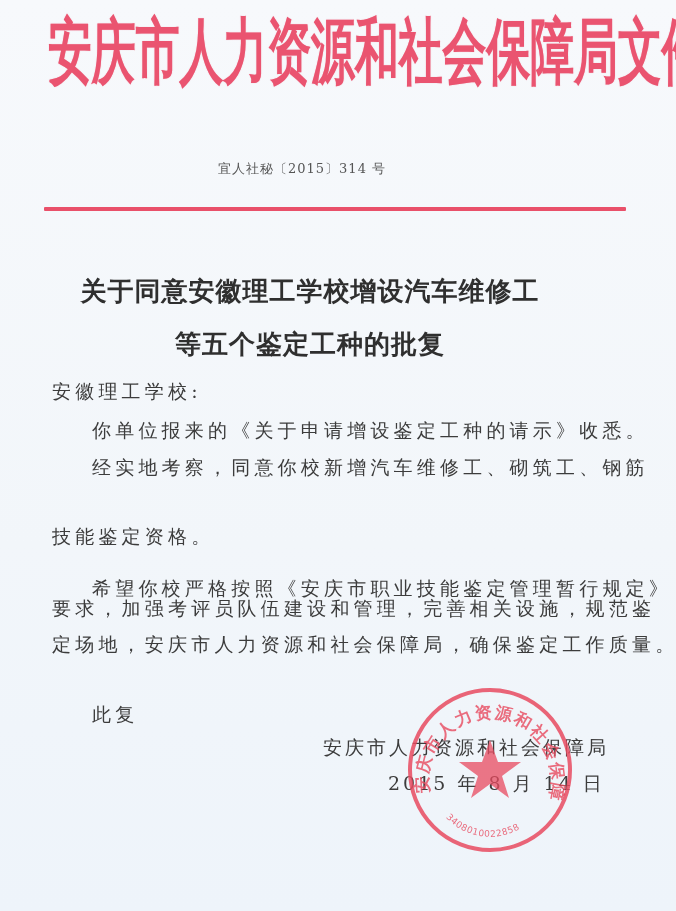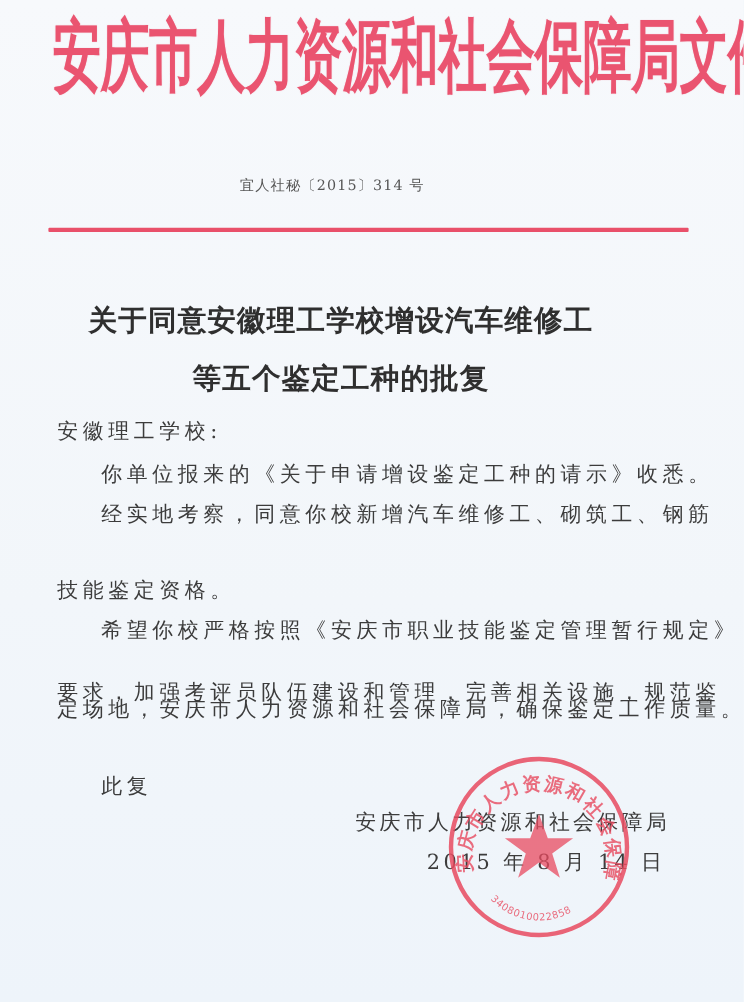--- a/index.html
+++ b/index.html
@@ -70,22 +70,22 @@
   <div class="rule"></div>
 
   <div class="title l1">关于同意安徽理工学校增设汽车维修工</div>
   <div class="title l2">等五个鉴定工种的批复</div>
 
   <div class="line" style="left:52px; top:379px;">安徽理工学校:</div>
 
   <div class="line" style="left:92px; top:418px;">你单位报来的《关于申请增设鉴定工种的请示》收悉。</div>
   <div class="line" style="left:92px; top:455px;">经实地考察，同意你校新增汽车维修工、砌筑工、钢筋</div>
   <div class="line" style="left:52px; top:524px;">技能鉴定资格。</div>
-  <div class="line" style="left:92px; top:560px;">希望你校严格按照《安庆市职业技能鉴定管理暂行规定》</div>
-  <div class="line" style="left:52px; top:596px;margin-top:20px;">要求，加强考评员队伍建设和管理，完善相关设施，规范鉴</div>
+  <div class="line" style="left:92px; top:576px;">希望你校严格按照《安庆市职业技能鉴定管理暂行规定》</div>
+  <div class="line" style="left:52px; top:596px;">要求，加强考评员队伍建设和管理，完善相关设施，规范鉴</div>
   <div class="line" style="left:52px; top:632px;">定场地，安庆市人力资源和社会保障局，确保鉴定工作质量。</div>
 
   <div class="line" style="left:92px; top:702px;">此复</div>
 
   <div class="line" style="left:323px; top:735px; letter-spacing:3px;">安庆市人力资源和社会保障局</div>
   <div class="line" style="left:388px; top:771px; letter-spacing:3px;">2015 年 8 月 14 日</div>
 
   <svg class="seal" viewBox="0 0 176 176">
     <defs>
       <path id="sealArc" d="M 30 120 A 62 62 0 1 1 146 120"></path>

